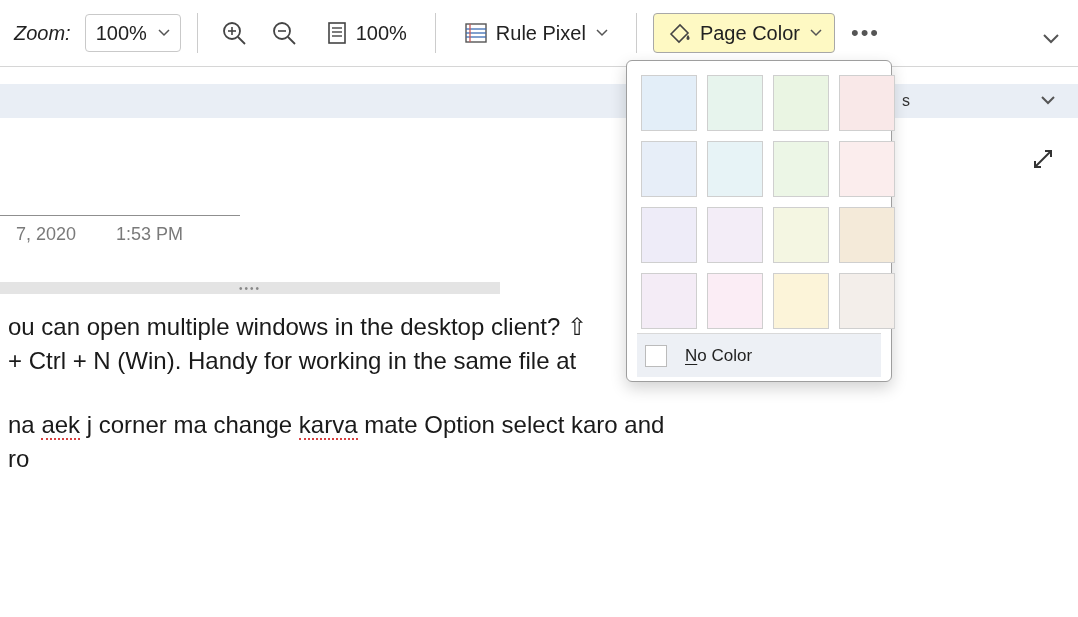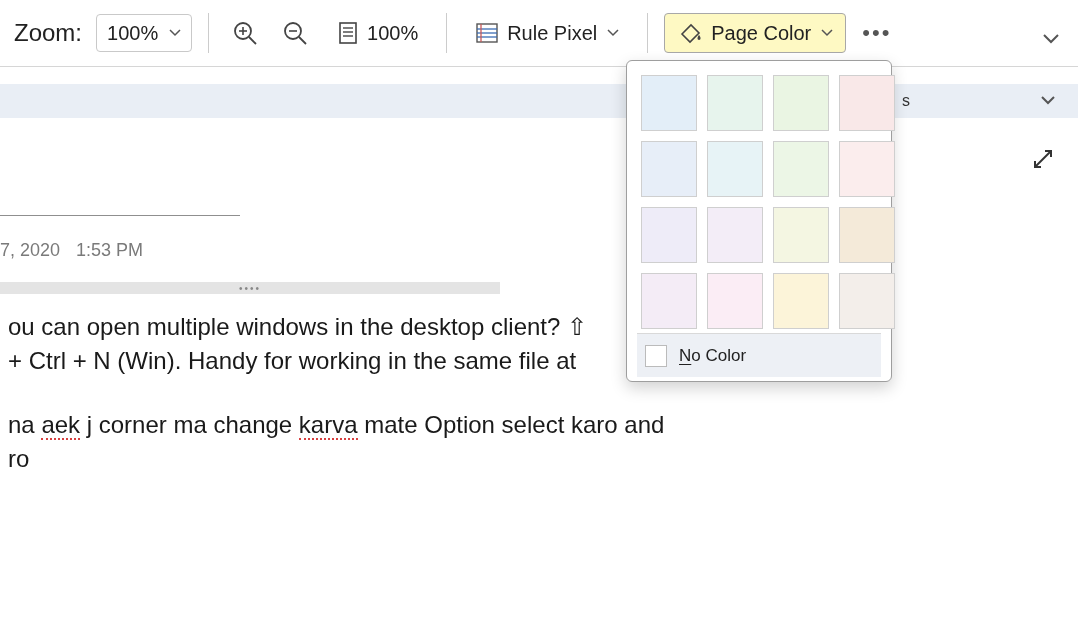--- a/index.html
+++ b/index.html
@@ -20,21 +20,21 @@
     border-bottom: 1px solid #d6d6d6;
     display: flex;
     align-items: center;
     padding: 0 14px;
     gap: 10px;
     font-size: 20px;
     color: #222;
     background:#fff;
     position: relative;
   }
-  .tool-label { padding-right:4px; font-size:24px;}
+  .tool-label { padding-right:4px; font-size:20px;font-style:italic;}
   .zoom-select {
     display:flex; align-items:center; justify-content:space-between;
     border:1px solid #c9c9c9; border-radius:4px; height:38px;
     padding: 0 10px; width: 96px; cursor:pointer;
     font-size:20px;
   }
   .vsep { width:1px; height:40px; background:#ccc; margin:0 6px;}
   .tool-btn {
     display:flex; align-items:center; justify-content:center;
     height:40px; min-width:40px; border-radius:4px; cursor:pointer;
@@ -54,22 +54,22 @@
     position:absolute; top:84px; left:0; width:1078px; height:34px;
     background:#e9eef5;
     display:flex; align-items:center; justify-content:flex-end;
     padding-right:22px; font-size:16px; color:#333;
   }
   .subbar span.txt{margin-right:130px;}
   .title-divider{
     position:absolute; left:0; top:215px; width:240px; border-top:1px solid #8f8f8f;
   }
   .meta-line{
-    position:absolute; left:0; top:224px; font-size:18px; color:#7a7a7a;
-    display:flex; gap:16px;margin-top:16px;
+    position:absolute; left:16px; top:224px; font-size:18px; color:#7a7a7a;
+    display:flex; gap:40px;
   }
 
   .sep-handle{
     position:absolute; left:0; top:282px; width:500px; height:12px;
     background:#e4e4e4; display:flex;
     align-items:center; justify-content:center; color:#888; font-size:10px; letter-spacing:2px;
   }
 
   .body-text{
     position:absolute; left:8px; top:310px; width:720px;
@@ -91,21 +91,21 @@
     z-index:10;
   }
   .swatch-grid{
     display:grid; grid-template-columns:repeat(4,56px);
     grid-auto-rows:56px; gap:10px; padding:4px;
   }
   .swatch{
     border:1px solid #cfcfcf; cursor:pointer;
   }
   .popup-row{
-    display:flex; align-items:center; gap:12px;
+    display:flex; align-items:center; gap:18px;
     height:44px; padding:0 8px; cursor:pointer;
     border-top:1px solid #e4e4e4;
     font-size:17px;
   }
   .popup-row.first{background:#edf0f5; border-top:1px solid #d9d9d9;}
   .popup-row .sq{width:22px;height:22px;border:1px solid #bbb;background:#fff;}
   .popup-row u{text-decoration:underline; text-underline-offset:3px;}
 
   svg{display:block;}
 </style>

